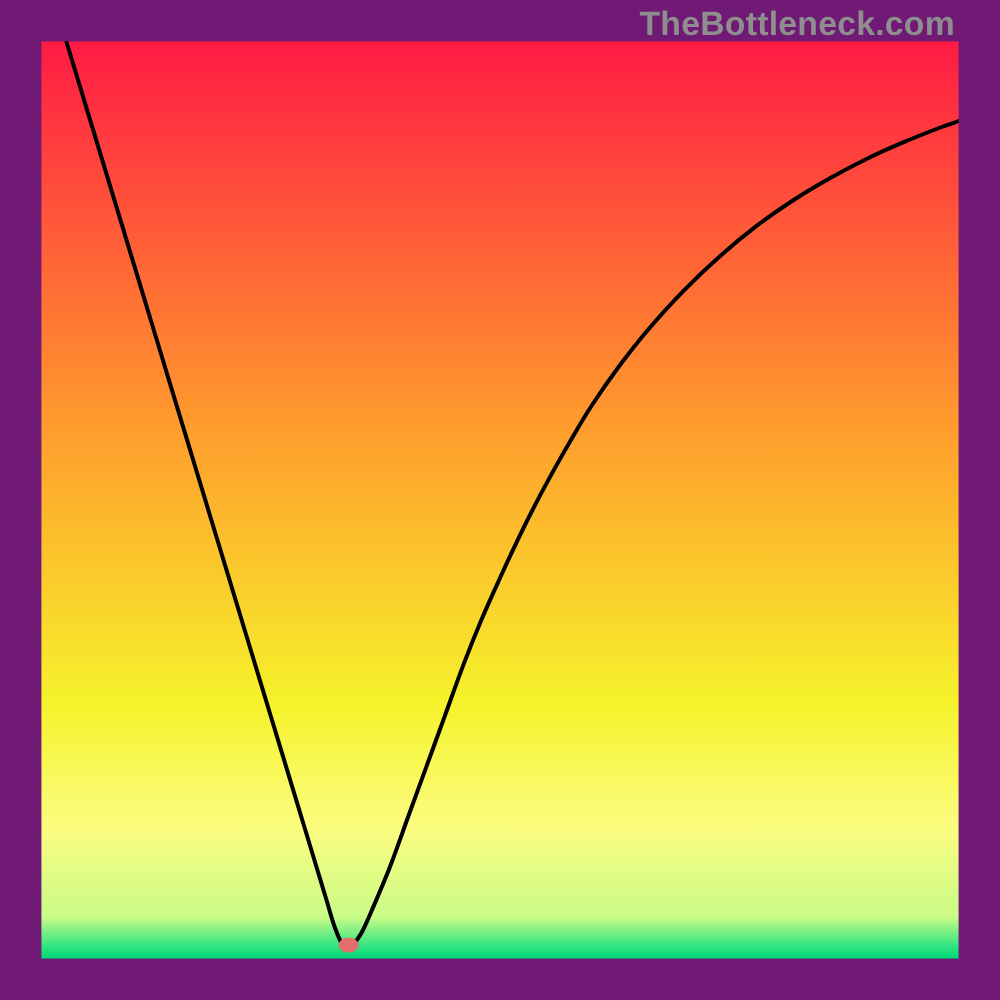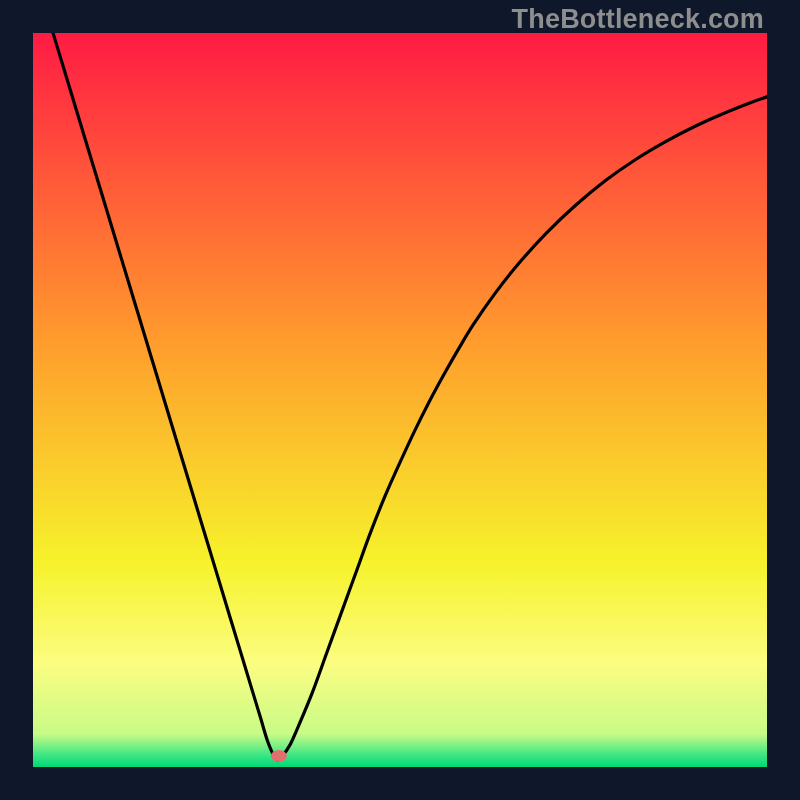--- a/index.html
+++ b/index.html
@@ -9,21 +9,21 @@
     height: 800px;
     background: #000;
     overflow: hidden;
   }
   .frame {
     position: absolute;
     top: 0;
     left: 0;
     width: 800px;
     height: 800px;
-    background: #0f172a;
+    background: #701a75;
   }
   .plot {
     position: absolute;
     left: 33px;
     top: 33px;
     width: 734px;
     height: 734px;
   }
   .watermark {
     position: absolute;

